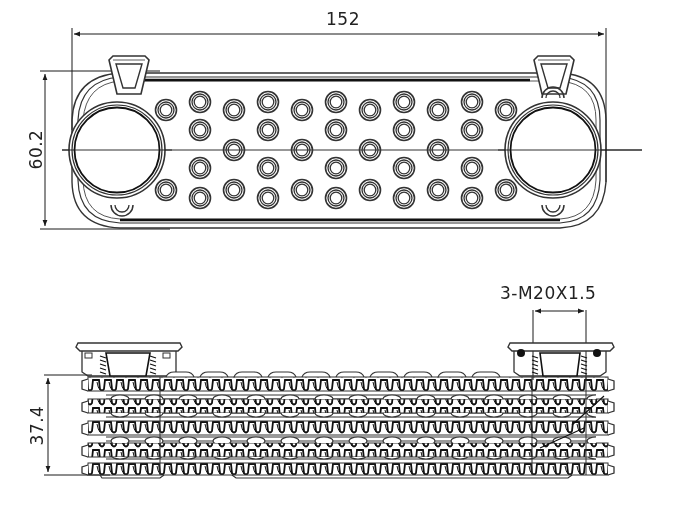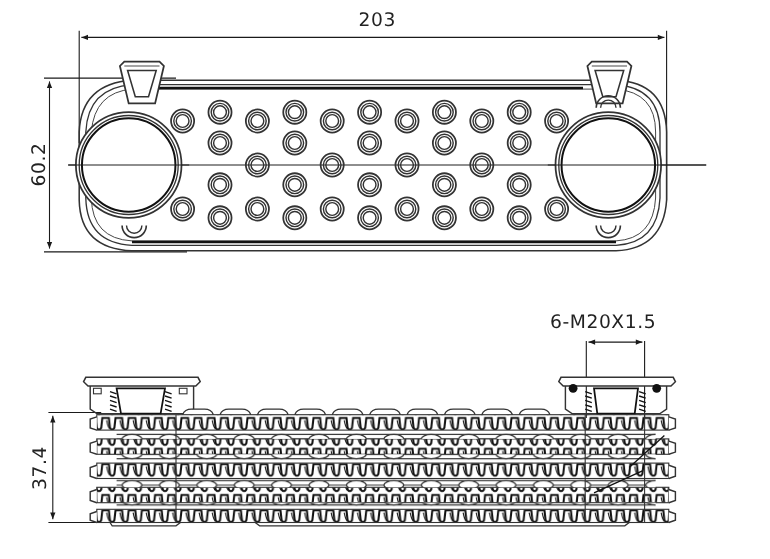--- a/index.html
+++ b/index.html
@@ -236,16 +236,16 @@
       <line x1="586" y1="377" x2="586" y2="475" stroke="#333" stroke-width="1"></line>
 
       <line x1="604" y1="396" x2="572" y2="425" stroke="#111" stroke-width="1.2"></line>
       <line x1="584" y1="428" x2="540" y2="448" stroke="#111" stroke-width="1.2"></line>
 
       <path d="M100,475 L102,478 L160,478 L164,475 M232,475 L236,478 L568,478 L572,475" fill="none" stroke="#333" stroke-width="1.2"></path>
     </g>
   </g>
 </svg>
 
-<div class="dim-text" style="left:326px; top:11px;">203</div>
+<div class="dim-text" style="left:326px; top:11px;">152</div>
 <div class="dim-text dim-vert" style="left:14px; top:141px; width:44px; text-align:center;">60.2</div>
 <div class="dim-text dim-vert" style="left:15px; top:417px; width:44px; text-align:center;">37.4</div>
-<div class="dim-text" style="left:500px; top:285px;">6-M20X1.5</div>
+<div class="dim-text" style="left:500px; top:285px;">3-M20X1.5</div>
 
 </body></html>

